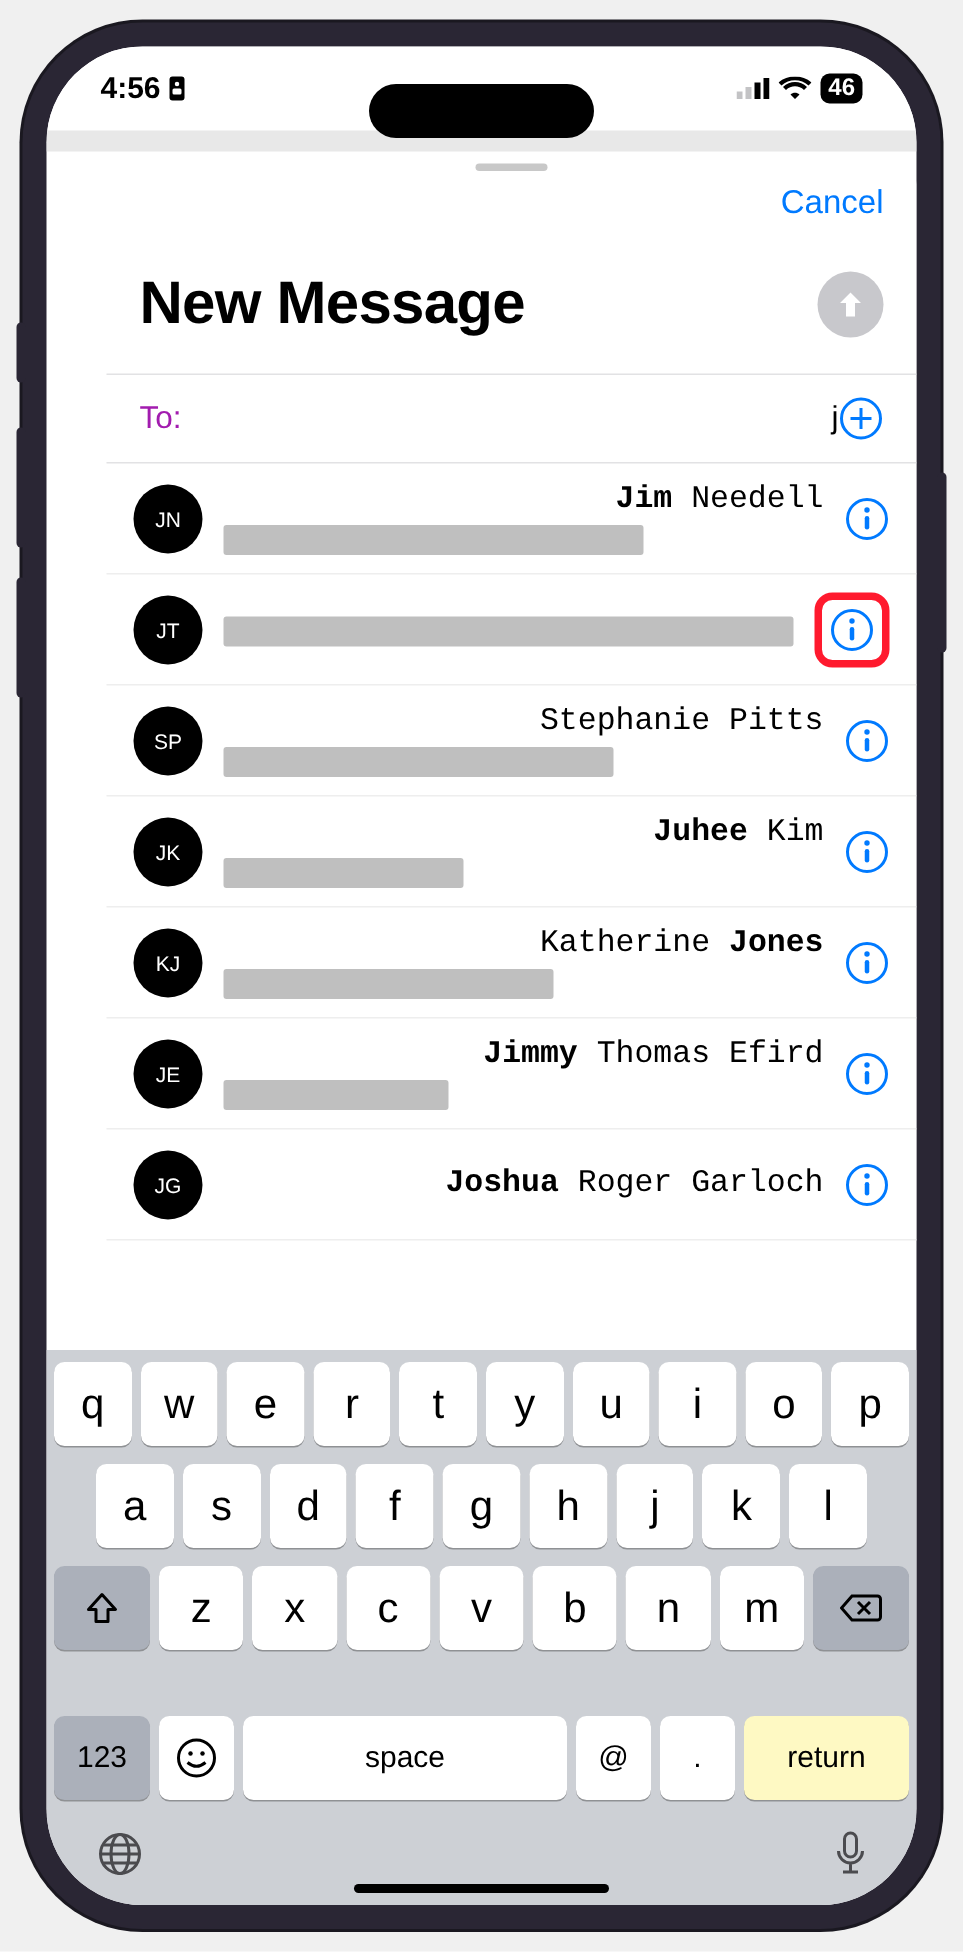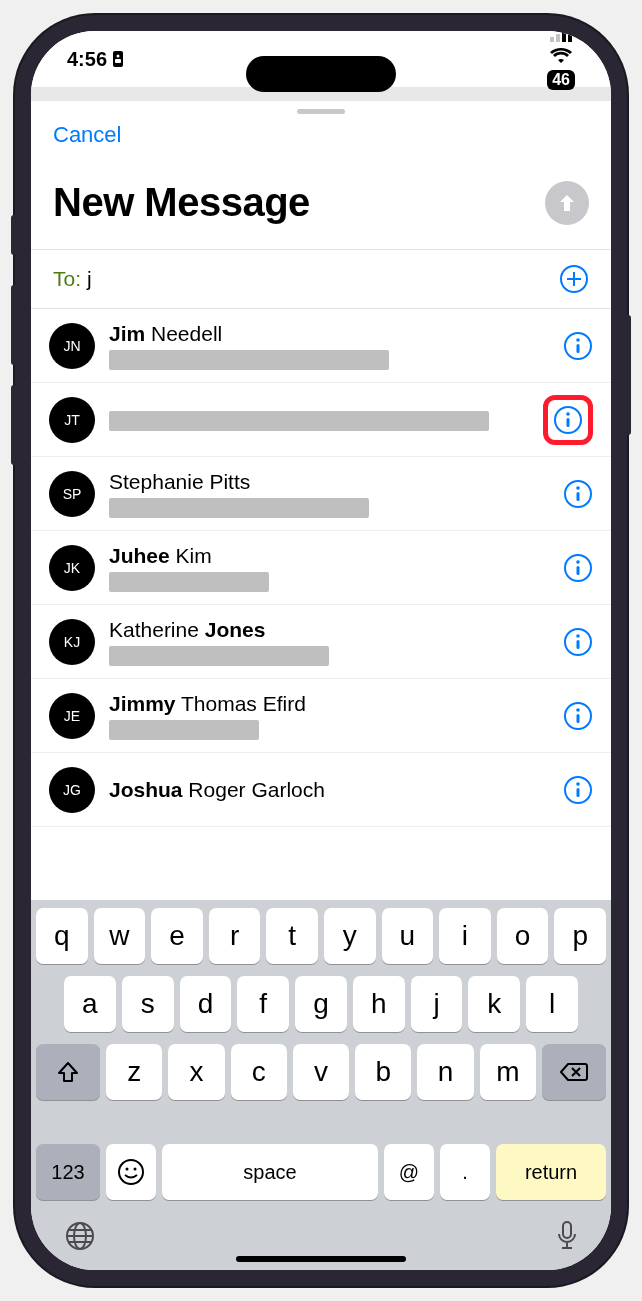--- a/index.html
+++ b/index.html
@@ -11,20 +11,21 @@
     padding: 15px;
   }
   .phone-frame {
     width: 612px;
     height: 1271px;
     background: #2a2634;
     border-radius: 80px;
     padding: 16px;
     position: relative;
     box-shadow: 0 0 0 2px #1a1820;
+    text-align: right;
   }
   .phone-screen {
     width: 100%;
     height: 100%;
     background: #fff;
     border-radius: 64px;
     overflow: hidden;
     position: relative;
   }
   .notch {
@@ -42,39 +43,40 @@
     height: 56px;
     display: flex;
     justify-content: space-between;
     align-items: center;
     padding: 0 36px;
     background: #fff;
     font-weight: 600;
     font-size: 20px;
   }
   .status-left { display: flex; align-items: center; gap: 4px; }
-  .status-right { display: flex; align-items: center; gap: 6px; flex-direction: column; }
+  .status-right { display: flex; align-items: center; gap: 6px; }
   .battery-box {
     display: inline-flex;
     align-items: center;
     background: #000;
     color: #fff;
     border-radius: 6px;
     padding: 1px 5px;
     font-size: 16px;
     font-weight: 700;
   }
   .sheet-bg {
     background: #e8e8e8;
     height: 14px;
   }
   .sheet {
     background: #fff;
     border-radius: 14px 14px 0 0;
     position: relative;
+    margin-left: 40px;
   }
   .sheet-handle {
     width: 48px;
     height: 5px;
     background: #c8c8c8;
     border-radius: 3px;
     margin: 8px auto 0;
   }
   .cancel-row {
     padding: 8px 22px 0;
@@ -102,21 +104,21 @@
     justify-content: center;
   }
   .to-row {
     display: flex;
     align-items: center;
     padding: 14px 22px;
     border-top: 1px solid #e2e2e4;
     border-bottom: 1px solid #e2e2e4;
     font-size: 21px;
   }
-  .to-label { color: #4d7c0f; margin-right: 6px; }
+  .to-label { color: #a21caf; margin-right: 6px; }
   .to-value { flex: 1; }
   .add-btn {
     color: #007aff;
     width: 30px;
     height: 30px;
   }
   .contacts { }
   .contact-row {
     display: flex;
     align-items: center;
@@ -134,20 +136,21 @@
     display: flex;
     align-items: center;
     justify-content: center;
     font-size: 14px;
     font-weight: 500;
     flex-shrink: 0;
   }
   .contact-main {
     flex: 1;
     min-width: 0;
+    font-family: Liberation Mono, monospace;
   }
   .contact-name {
     font-size: 21px;
     line-height: 1.2;
   }
   .contact-name .bold { font-weight: 700; }
   .redacted {
     height: 20px;
     background: #bfbfbf;
     border-radius: 2px;

